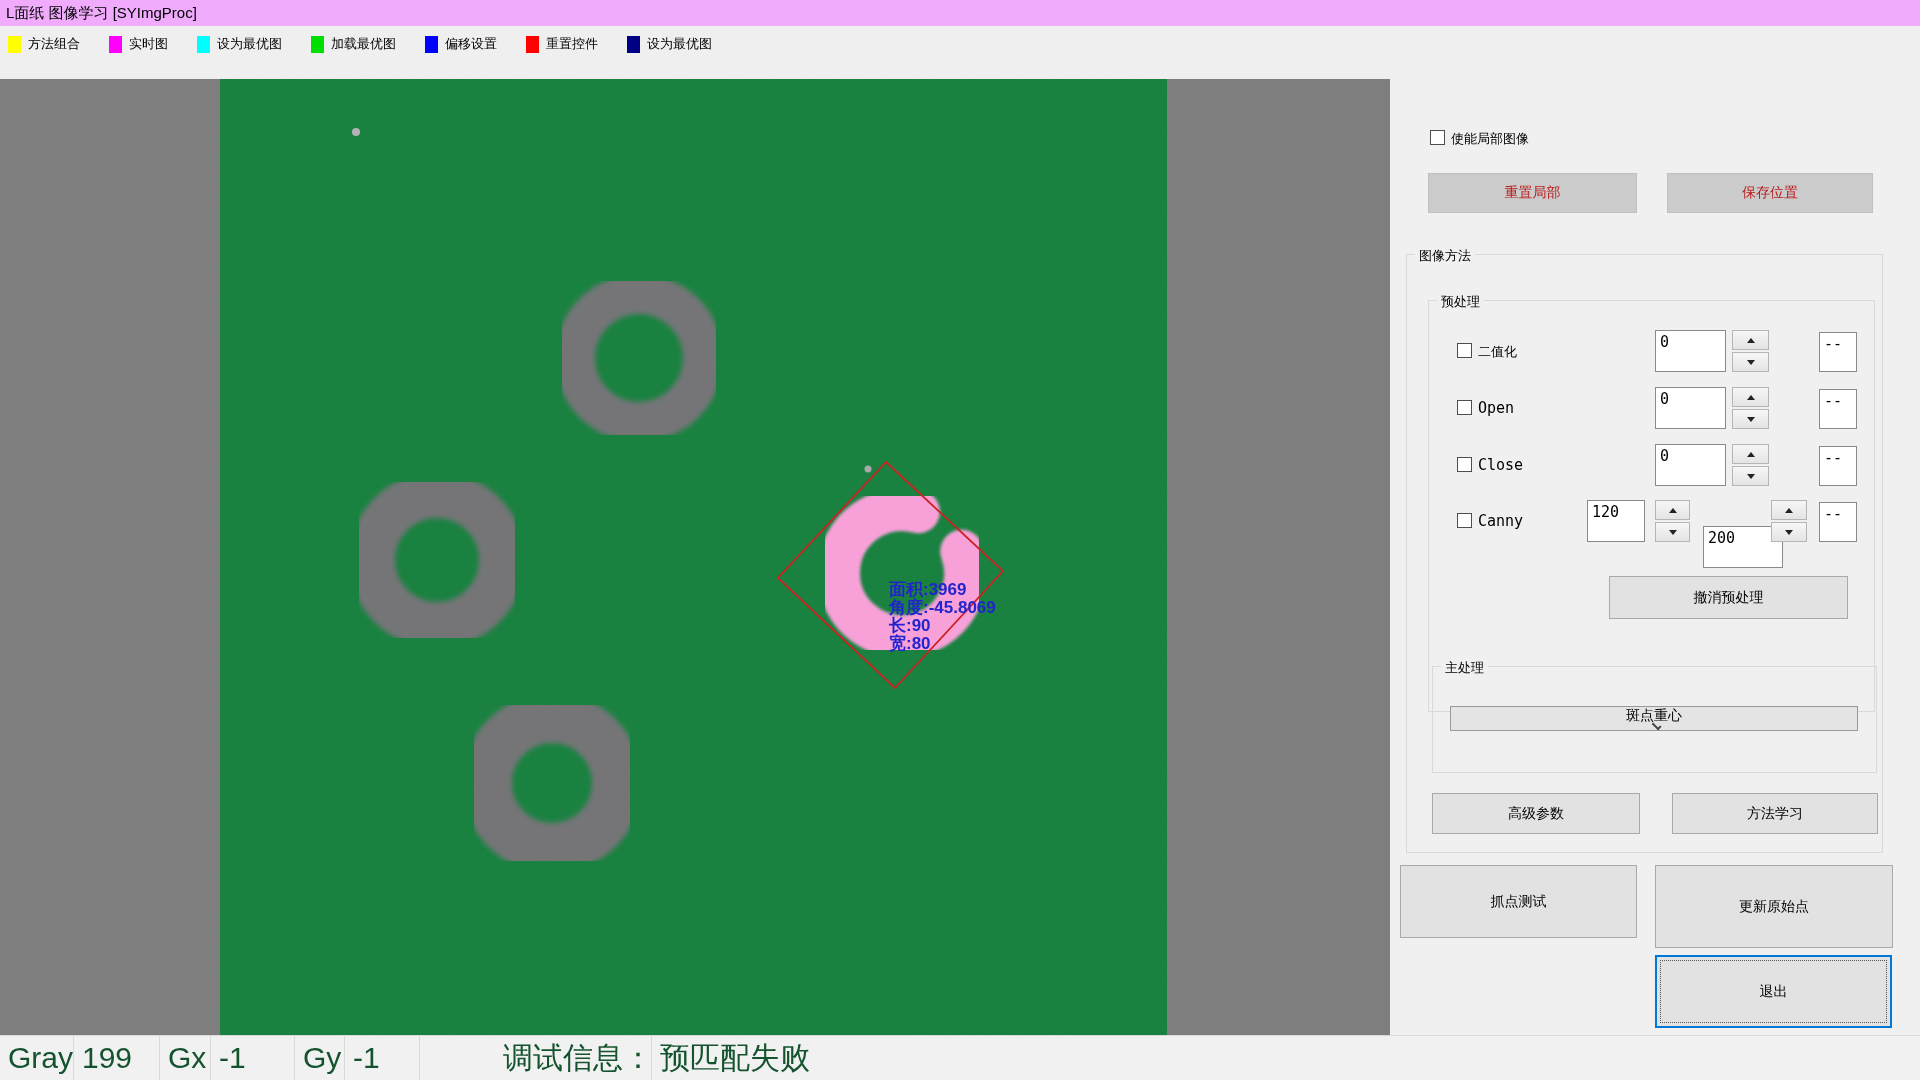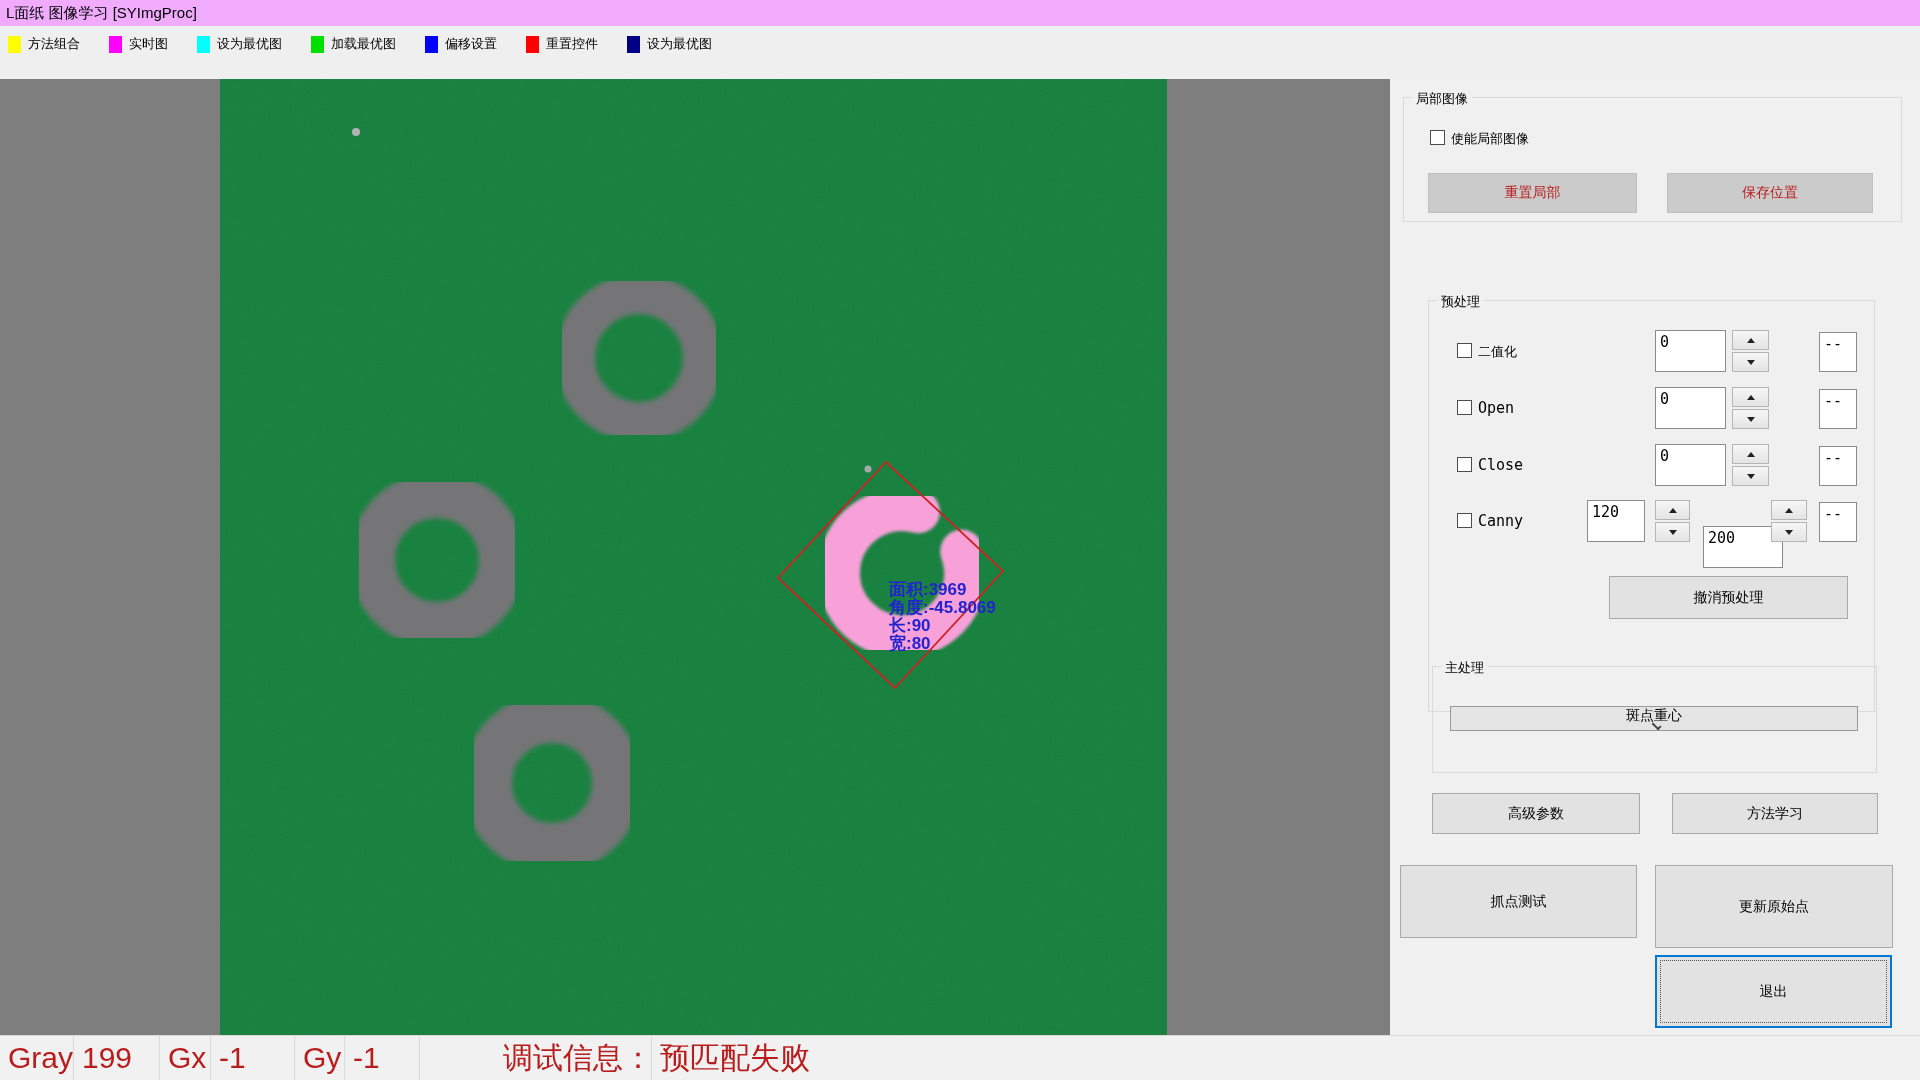--- a/index.html
+++ b/index.html
@@ -51,21 +51,21 @@
   .combo { position:absolute; background:#e4e4e4; border:1px solid #999; display:flex;
            align-items:center; padding:0 8px; cursor:pointer; }
   .combo .val { font-size:14px; flex:1; }
   .combo .chev { width:9px; height:9px; border-right:2px solid #444; border-bottom:2px solid #444;
                  transform:rotate(45deg) translateY(-3px); }
 
   
   .statusbar { position:absolute; left:0; top:1035px; width:1920px; height:45px; background:#f1f1f1;
                border-top:1px solid #dadada; display:flex; align-items:stretch; }
   .sb-cell { border-right:1px solid #d9d9d9; display:flex; align-items:center;
-             padding-left:8px; font-size:30px; color:#b91c1c; white-space:nowrap; }
+             padding-left:8px; font-size:30px; color:#14532d; white-space:nowrap; }
 </style>
 </head>
 <body>
 
 <div class="app">
 
   <div class="titlebar">
     <span>L面纸 图像学习 [SYImgProc]</span>
   </div>
 
@@ -132,28 +132,28 @@
         <text class="ann-text" x="669" y="516" fill="#2323cf">面积:3969</text>
         <text class="ann-text" x="669" y="534" fill="#2323cf">角度:-45.8069</text>
         <text class="ann-text" x="669" y="552" fill="#2323cf">长:90</text>
         <text class="ann-text" x="669" y="570" fill="#2323cf">宽:80</text>
       </svg>
     </div>
   </div>
 
   <div class="panel">
 
-    <div class="group" style="left:13px; top:18px; width:499px; height:125px;">
-      <span class="group-label">局部图像</span>
-    </div>
     <div class="checkbox" style="left:40px; top:51px;"></div>
     <span class="cb-label" style="left:61px; top:51px;">使能局部图像</span>
     <div class="btn disabled" style="left:38px; top:94px; width:209px; height:40px;">重置局部</div>
     <div class="btn disabled" style="left:277px; top:94px; width:206px; height:40px;">保存位置</div>
 
+    <div class="group" style="left:16px; top:175px; width:477px; height:599px;">
+      <span class="group-label">图像方法</span>
+    </div>
 
     <div class="group" style="left:38px; top:221px; width:447px; height:412px;text-align:right;">
       <span class="group-label">预处理</span>
     </div>
 
     <div class="checkbox" style="left:67px; top:264px;"></div>
     <span class="cb-label" style="left:88px; top:264px;">二值化</span>
     <div class="field" style="left:265px; top:251px; width:71px; height:42px;">0</div>
     <div class="spin" style="left:342px; top:251px; width:37px; height:42px;">
       <div class="spin-btn">

